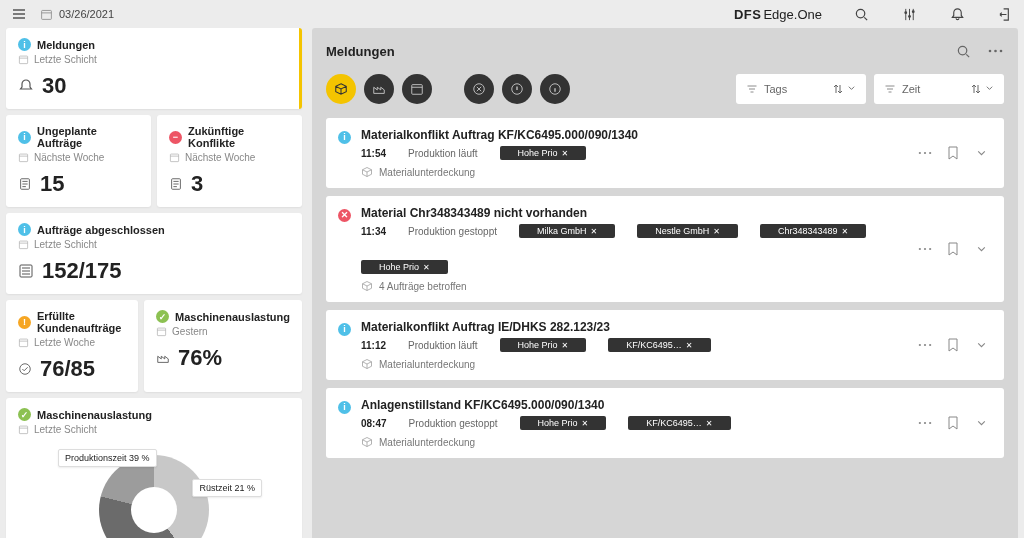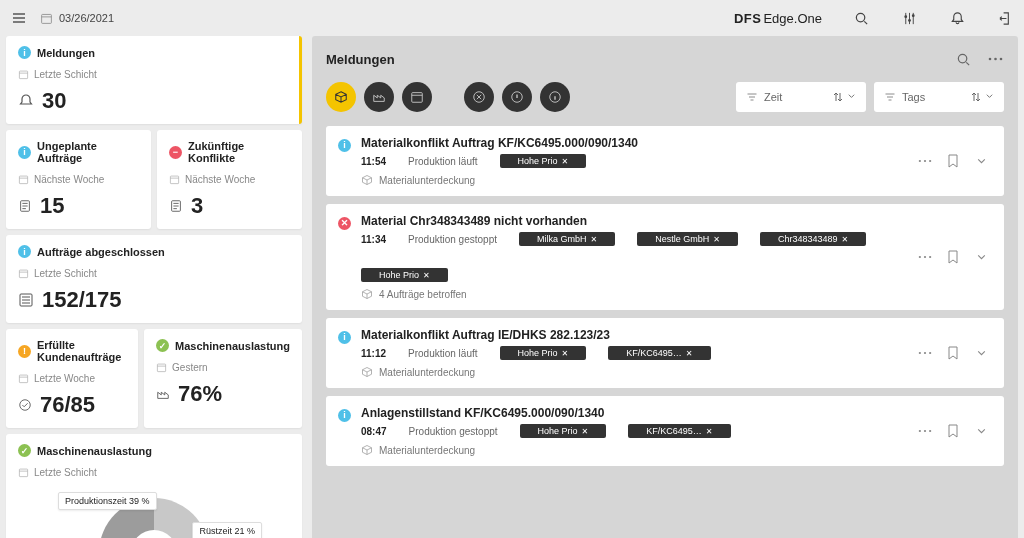--- a/index.html
+++ b/index.html
@@ -1,31 +1,31 @@
 <!DOCTYPE html>
 <html><head>
 <meta charset="utf-8">
 <style>
 * { box-sizing: border-box; margin: 0; padding: 0; }
 body { font-family: -apple-system, BlinkMacSystemFont, "Segoe UI", Arial, sans-serif; background: #ececec; font-size: 12px; color: #222; width: 1024px; height: 538px; overflow: hidden; }
-.topbar { height: 36px; display: flex; align-items: center; padding: 0 10px; }
+.topbar { height: 28px; display: flex; align-items: center; padding: 0 10px; }
 .topbar-left { display: flex; align-items: center; gap: 12px; }
 .topbar-right { margin-left: auto; display: flex; align-items: center; gap: 30px; }
 .brand { font-size: 13px; }
 .brand b { font-weight: 800; letter-spacing: .5px; margin-right: 2px; }
 .icon-btn { width: 18px; height: 18px; display: inline-flex; align-items: center; justify-content: center; cursor: pointer; color: #333; }
 .date-pill { display: flex; align-items: center; gap: 6px; color: #444; font-size: 11px; }
 .layout { display: flex; padding: 0 6px 6px 6px; gap: 10px; }
 .sidebar { width: 296px; display: flex; flex-direction: column; gap: 6px; }
 .row2 { display: flex; gap: 6px; }
 .row2 > * { flex: 1; }
 .card { background: #fff; border-radius: 3px; padding: 10px 12px; box-shadow: 0 1px 2px rgba(0,0,0,0.06); position: relative; }
 .card.accent { border-right: 3px solid #f4c400; }
 .card-h { display: flex; align-items: center; gap: 6px; font-size: 11px; font-weight: 600; }
-.card-sub { display: flex; align-items: center; gap: 5px; color: #888; font-size: 10px; margin-top: 10px; }
+.card-sub { display: flex; align-items: center; gap: 5px; color: #888; font-size: 10px; margin-top: 3px; }
 .card-val { display: flex; align-items: center; gap: 8px; margin-top: 8px; font-size: 22px; font-weight: 800; }
 .card-val.big { font-size: 22px; }
 .dot { width: 13px; height: 13px; border-radius: 50%; display: inline-flex; align-items: center; justify-content: center; color: #fff; font-size: 9px; font-weight: bold; flex-shrink: 0; }
 .dot.info { background: #4fc0e8; }
 .dot.warn { background: #f6a623; }
 .dot.ok { background: #8cc152; }
 .dot.err { background: #ed5565; }
 .muted-ic { color: #666; }
 .main { flex: 1; background: #d6d6d6; border-radius: 3px; padding: 14px 14px; display: flex; flex-direction: column; }
 .main-head { display: flex; align-items: center; margin-bottom: 14px; }
@@ -312,35 +312,35 @@
               <circle cx="8" cy="8" r="6" fill="none" stroke="#ccc"></circle>
               <path d="M8 7v4M8 5h0" stroke="#ccc" stroke-width="1.5"></path>
             </svg>
           </div>
       </div>
       <div class="dropdowns">
         <div class="dd">
           <svg width="12" height="12" viewBox="0 0 16 16">
               <path d="M2 4h12M4 8h8M6 12h4" stroke="#666"></path>
             </svg>
-          <span>Zeit</span>
+          <span>Tags</span>
           <span class="r">
               <svg width="10" height="10" viewBox="0 0 10 10">
                 <path d="M3 1v8M3 1l-2 2M3 1l2 2M7 9V1M7 9l-2-2M7 9l2-2" stroke="#666" fill="none"></path>
               </svg>
               <svg width="9" height="9" viewBox="0 0 10 10">
                 <path d="M2 3l3 3 3-3" stroke="#666" fill="none"></path>
               </svg>
             </span>
         </div>
         <div class="dd">
           <svg width="12" height="12" viewBox="0 0 16 16">
               <path d="M2 4h12M4 8h8M6 12h4" stroke="#666"></path>
             </svg>
-          <span>Tags</span>
+          <span>Zeit</span>
           <span class="r">
               <svg width="10" height="10" viewBox="0 0 10 10">
                 <path d="M3 1v8M3 1l-2 2M3 1l2 2M7 9V1M7 9l-2-2M7 9l2-2" stroke="#666" fill="none"></path>
               </svg>
               <svg width="9" height="9" viewBox="0 0 10 10">
                 <path d="M2 3l3 3 3-3" stroke="#666" fill="none"></path>
               </svg>
             </span>
         </div>
       </div>

